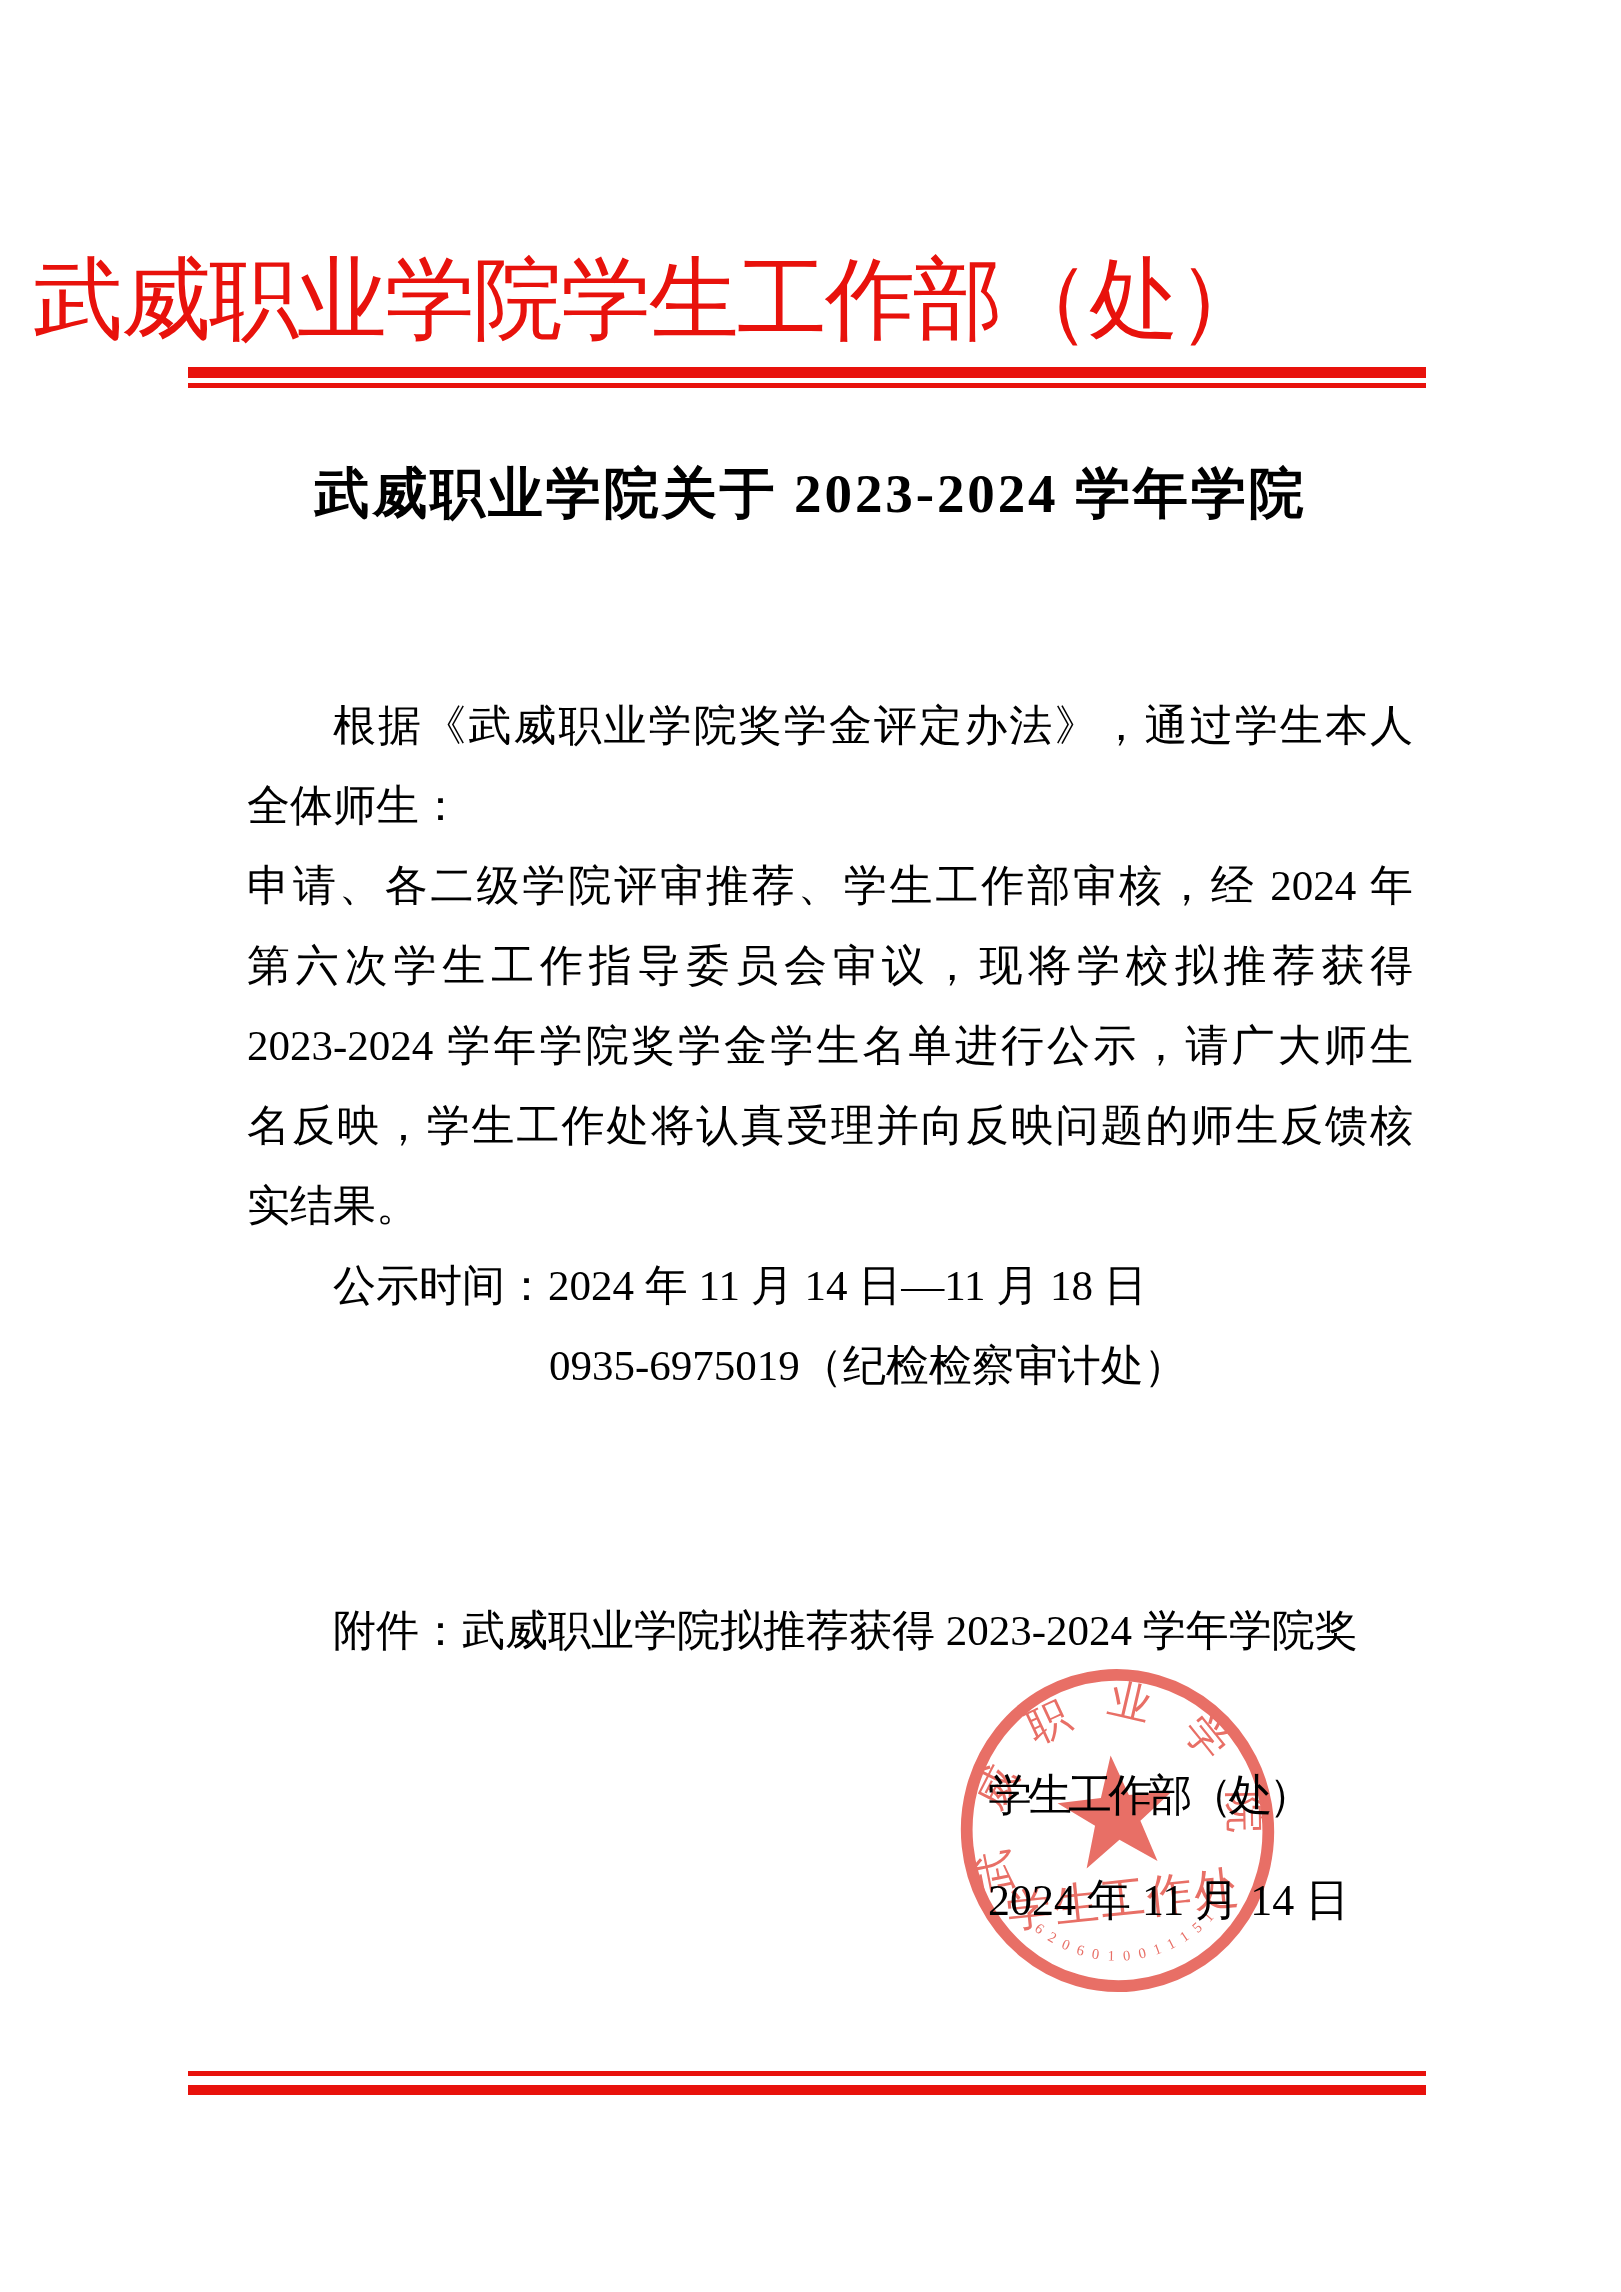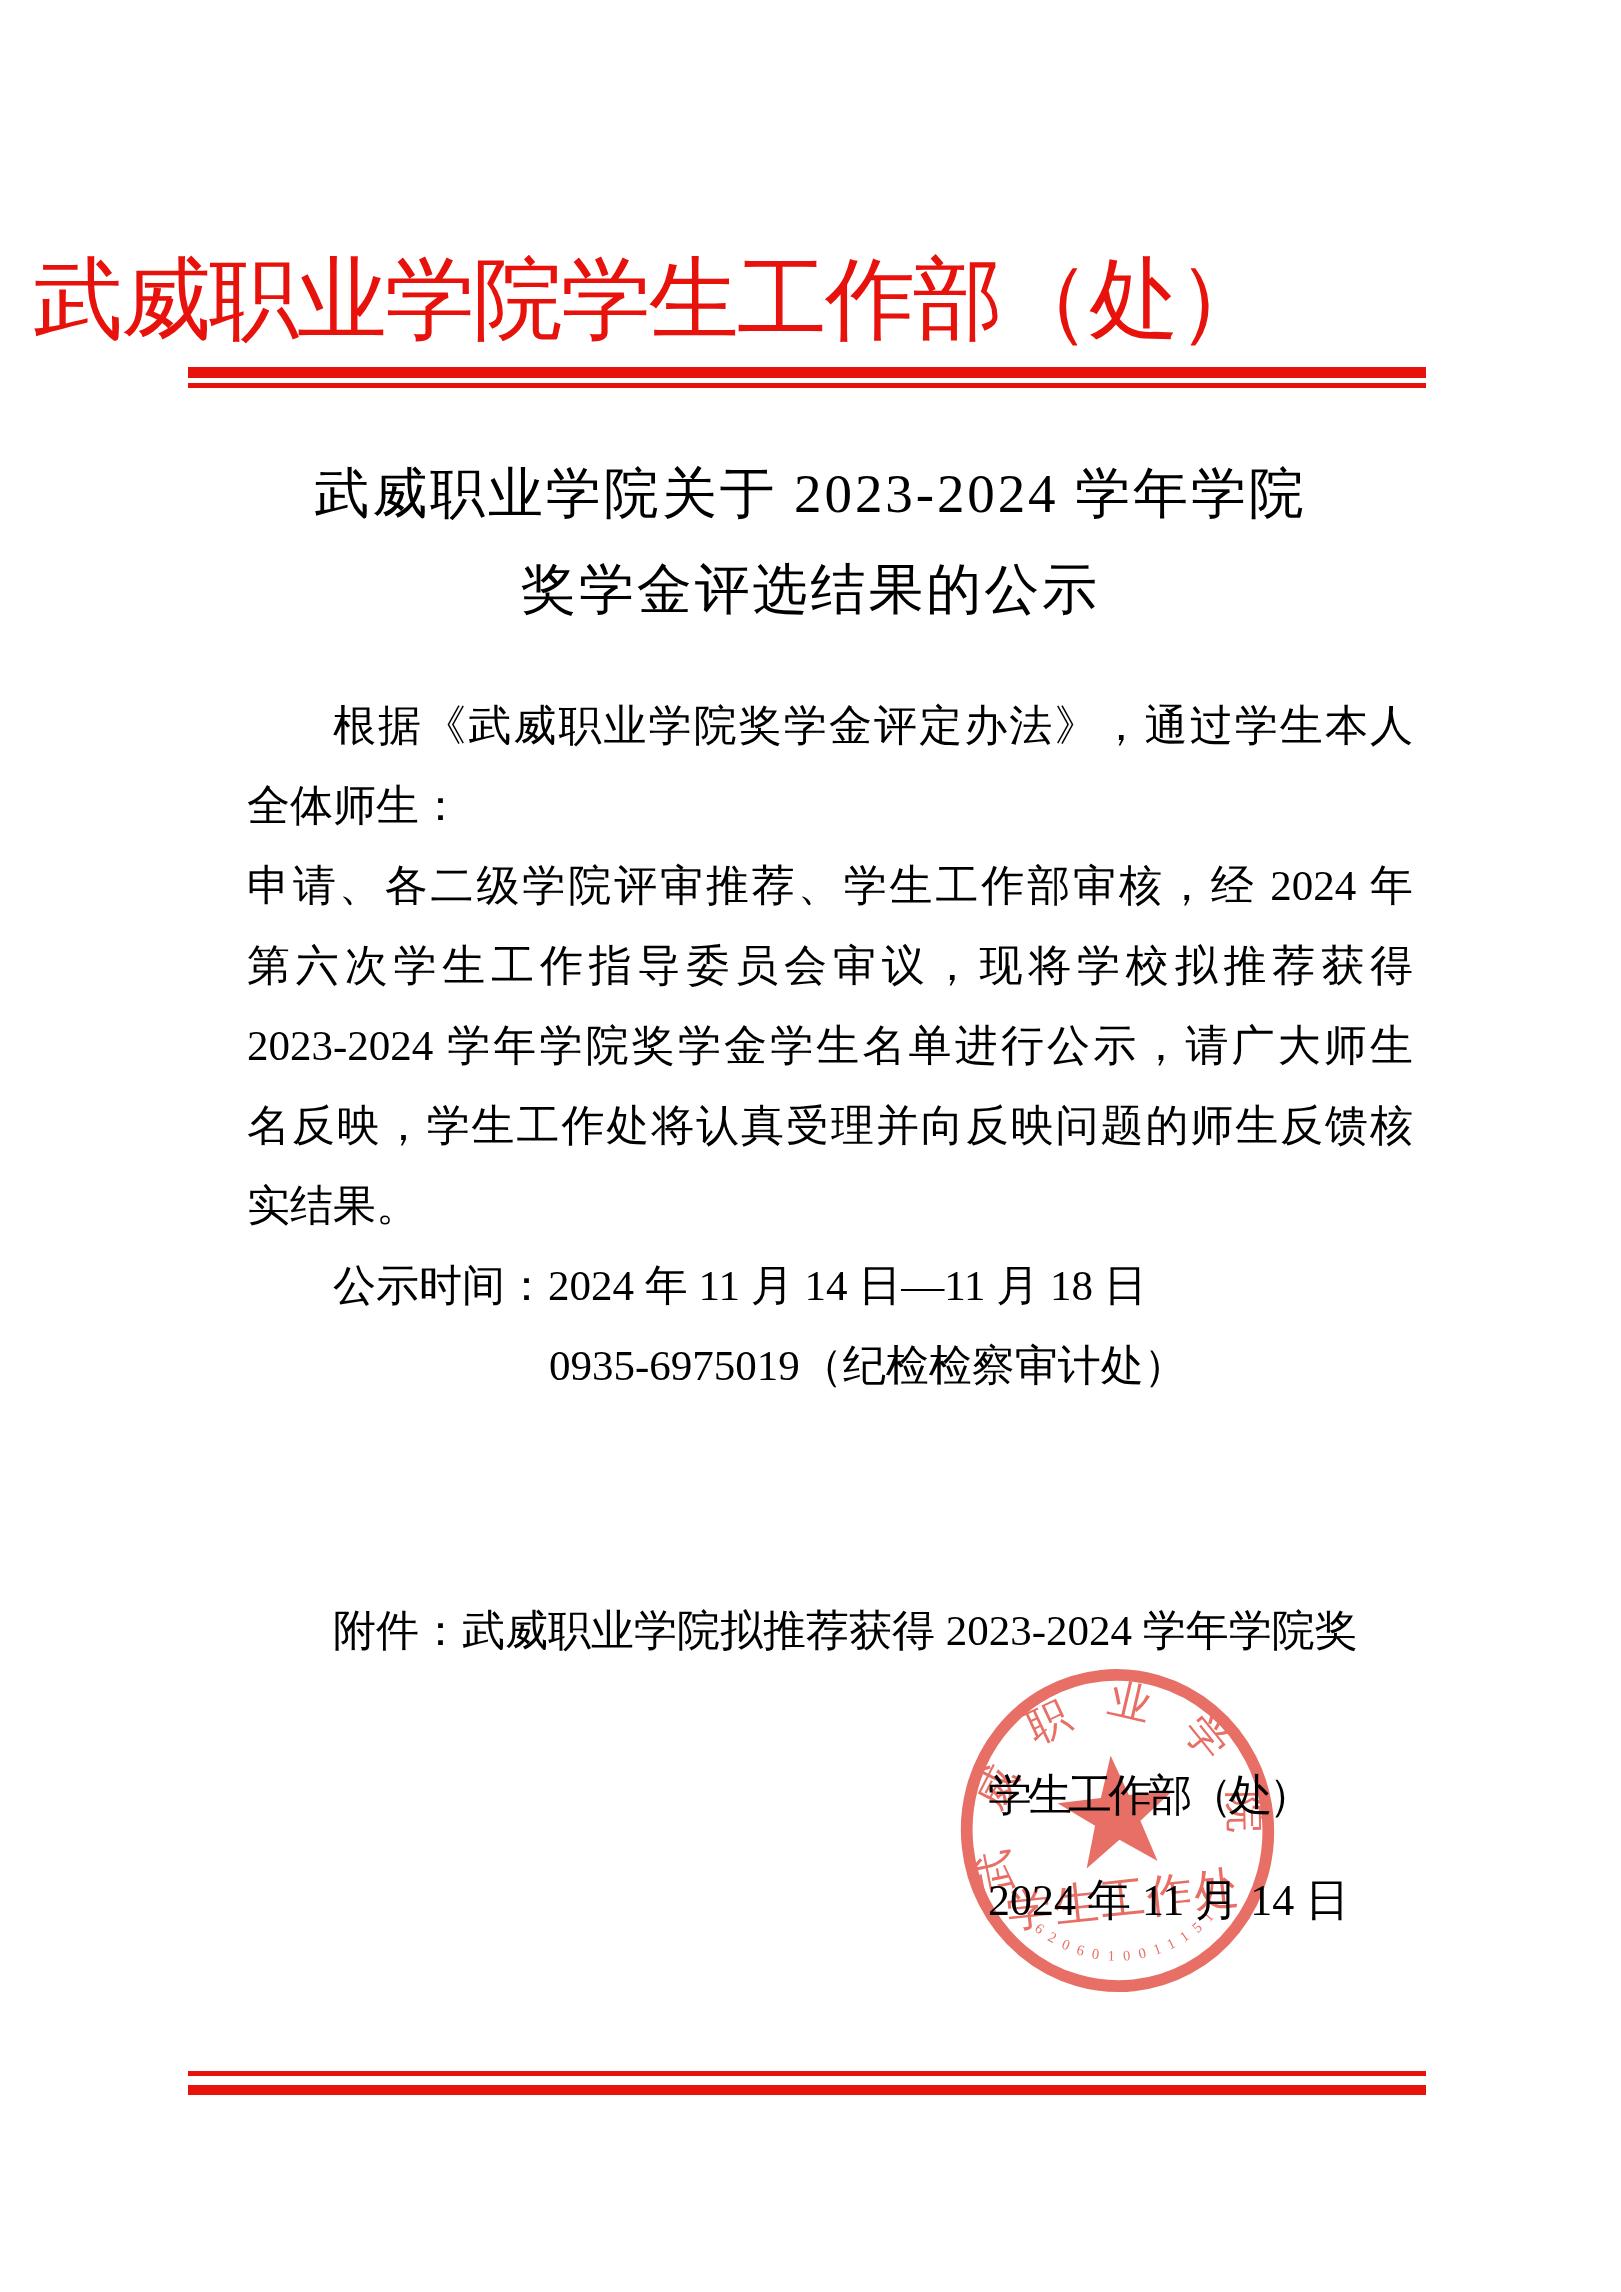--- a/index.html
+++ b/index.html
@@ -25,21 +25,21 @@
     white-space:nowrap;
     padding-left:33px;
   }
   .rule{position:absolute;left:188px;width:1238px;background:var(--red);}
   .rule.h-thick{top:367px;height:10.8px;}
   .rule.h-thin{top:383px;height:4.9px;}
   .rule.f-thin{top:2071px;height:4.9px;}
   .rule.f-thick{top:2085px;height:9.8px;}
   .doc-title{
     position:absolute;top:446px;left:0;width:100%;
-    text-align:center;font-weight:normal;
+    text-align:center;font-weight:bold;
     font-size:55px;line-height:96px;letter-spacing:2.9px;
   }
   .body-block{
     position:absolute;top:686px;left:247px;width:1166px;
     font-size:43px;line-height:80px;
   }
   .attach-block{
     position:absolute;top:1590px;left:247px;width:1166px;
     font-size:43px;line-height:82px;
   }
@@ -65,21 +65,20 @@
 <body>
 
 <div class="page">
 
   <div class="letterhead">武威职业学院学生工作部（处）</div>
   <div class="rule h-thick"></div>
   <div class="rule h-thin"></div>
 
   <div class="doc-title">
     <div>武威职业学院关于 2023-2024 学年学院</div>
-    <div>奖学金评选结果的公示</div>
   </div>
 
   <div class="body-block">
     <div class="line indent2 fill">根据《武威职业学院奖学金评定办法》，通过学生本人</div>
     <div class="line">全体师生：</div>
     <div class="line fill">申请、各二级学院评审推荐、学生工作部审核，经 2024 年</div>
     <div class="line fill">第六次学生工作指导委员会审议，现将学校拟推荐获得</div>
     <div class="line fill">2023-2024 学年学院奖学金学生名单进行公示，请广大师生</div>
     <div class="line fill">名反映，学生工作处将认真受理并向反映问题的师生反馈核</div>
     <div class="line">实结果。</div>

